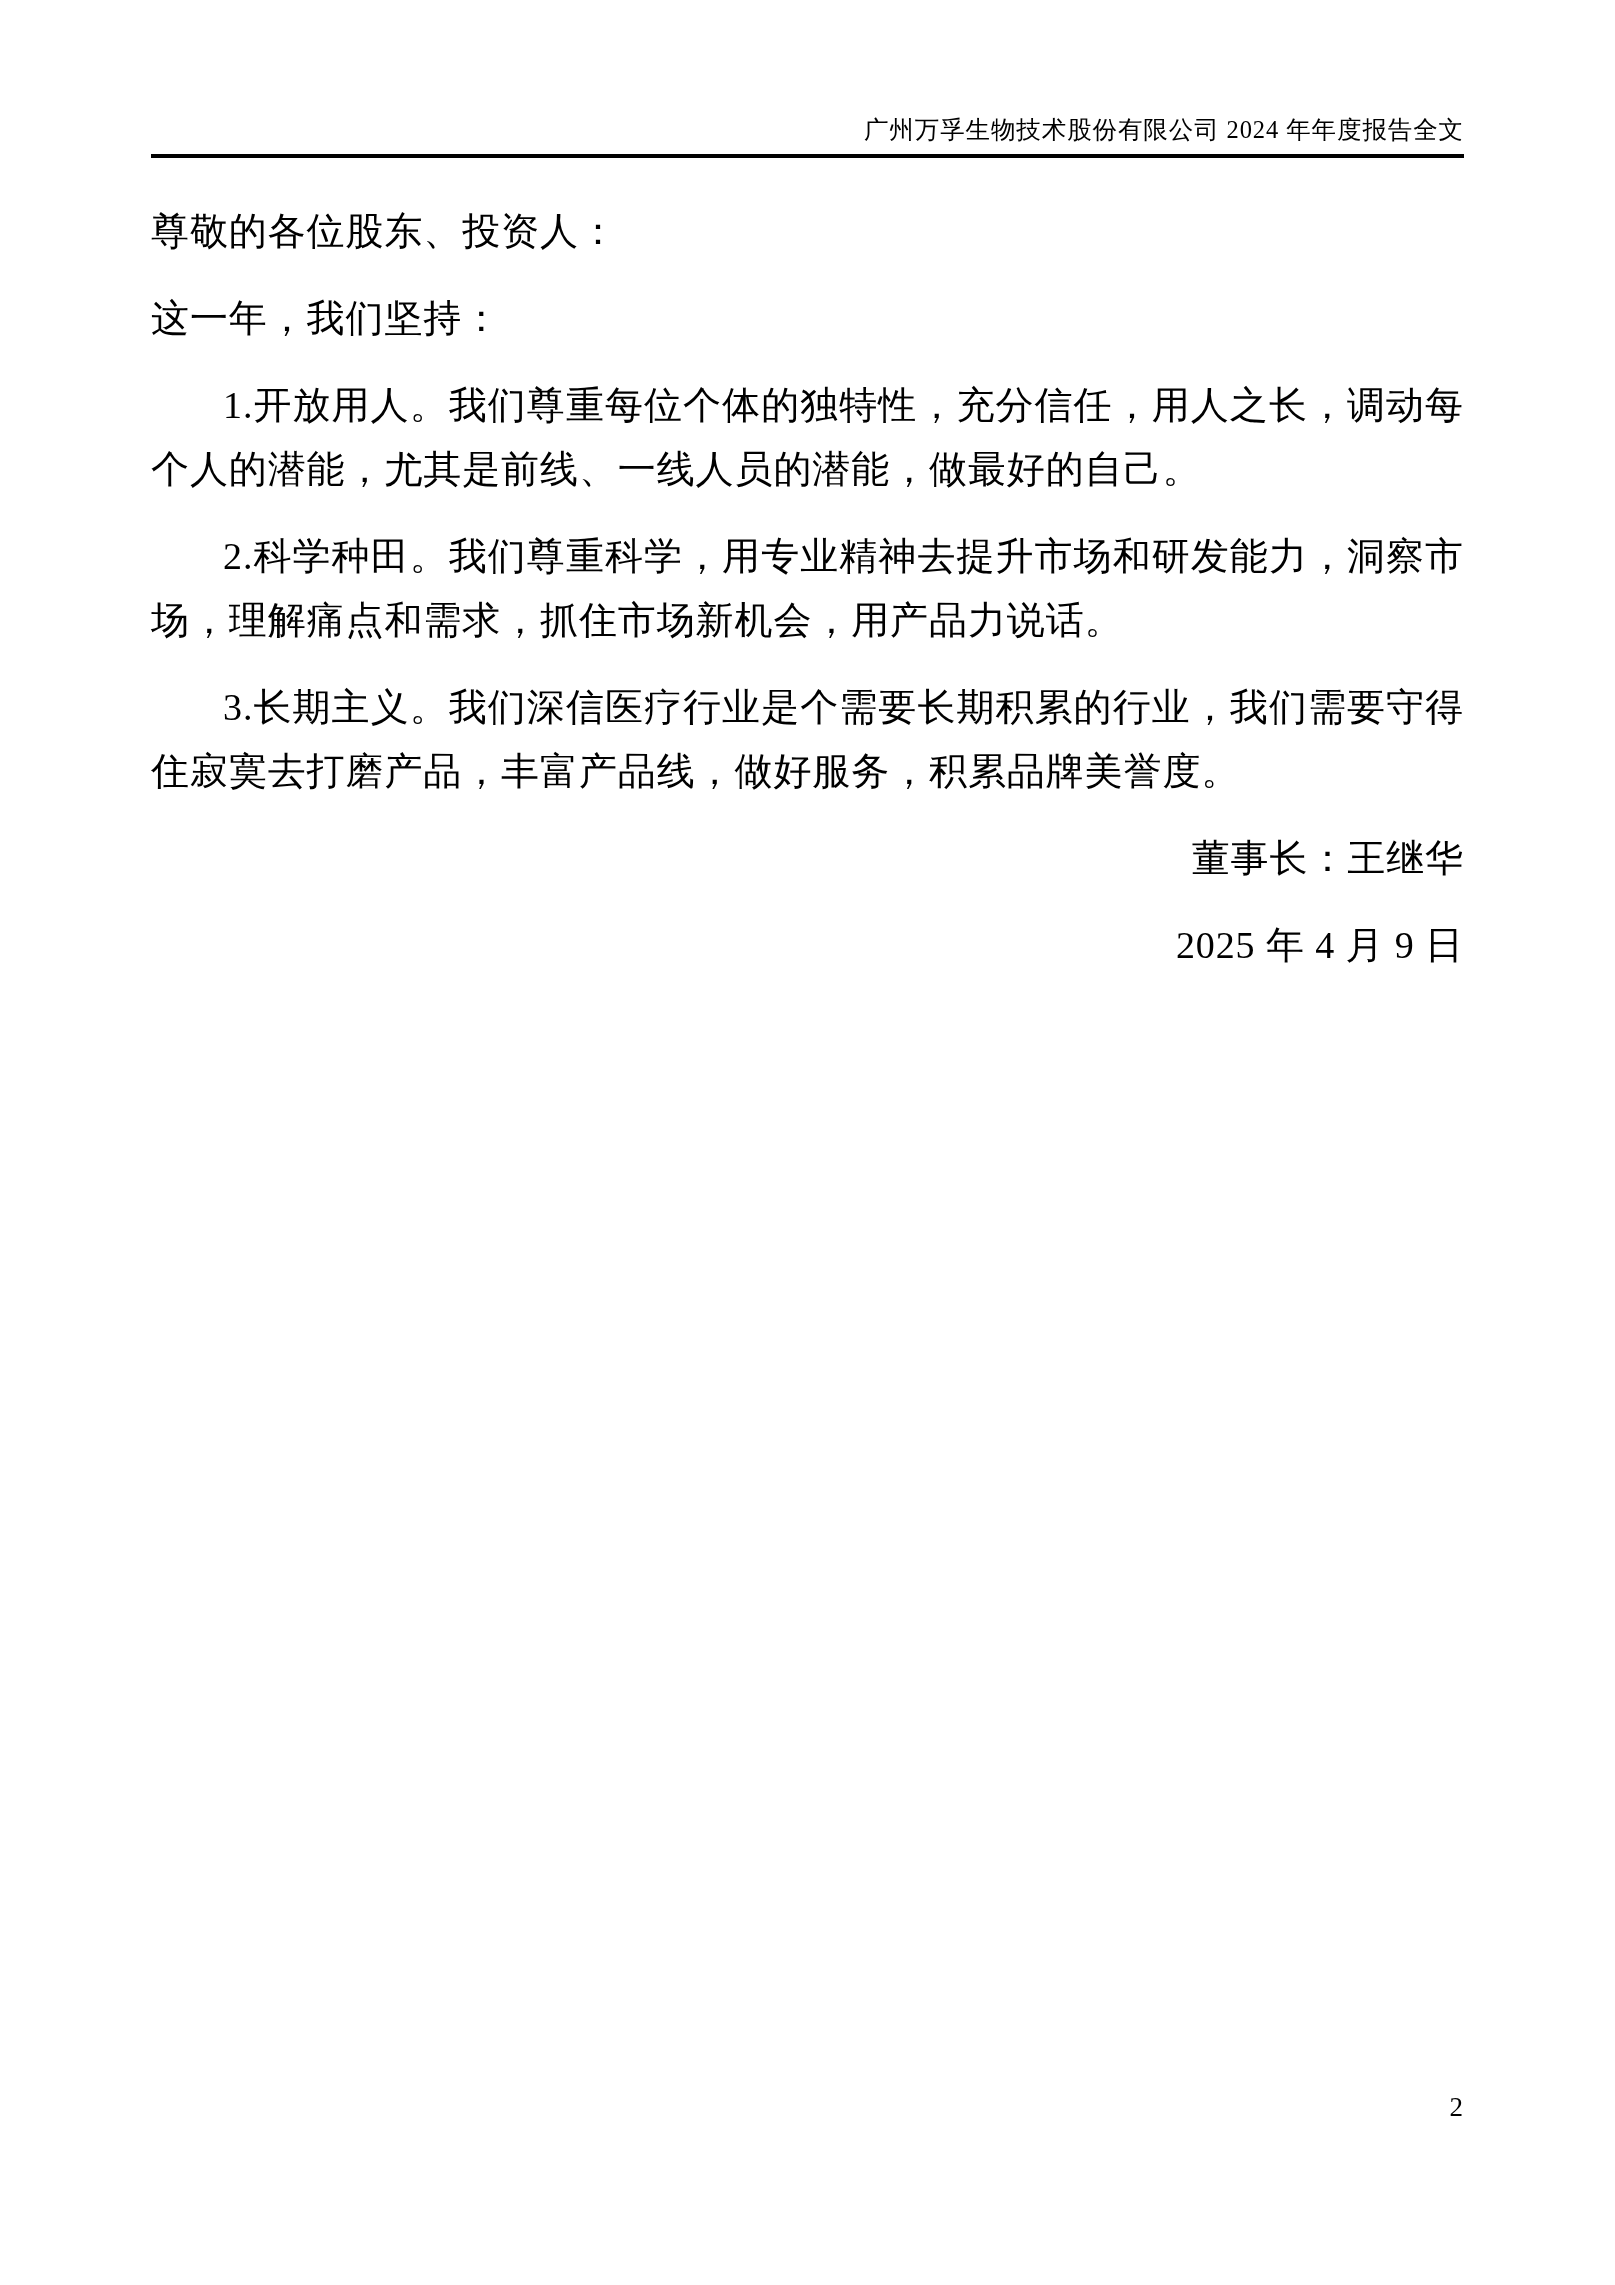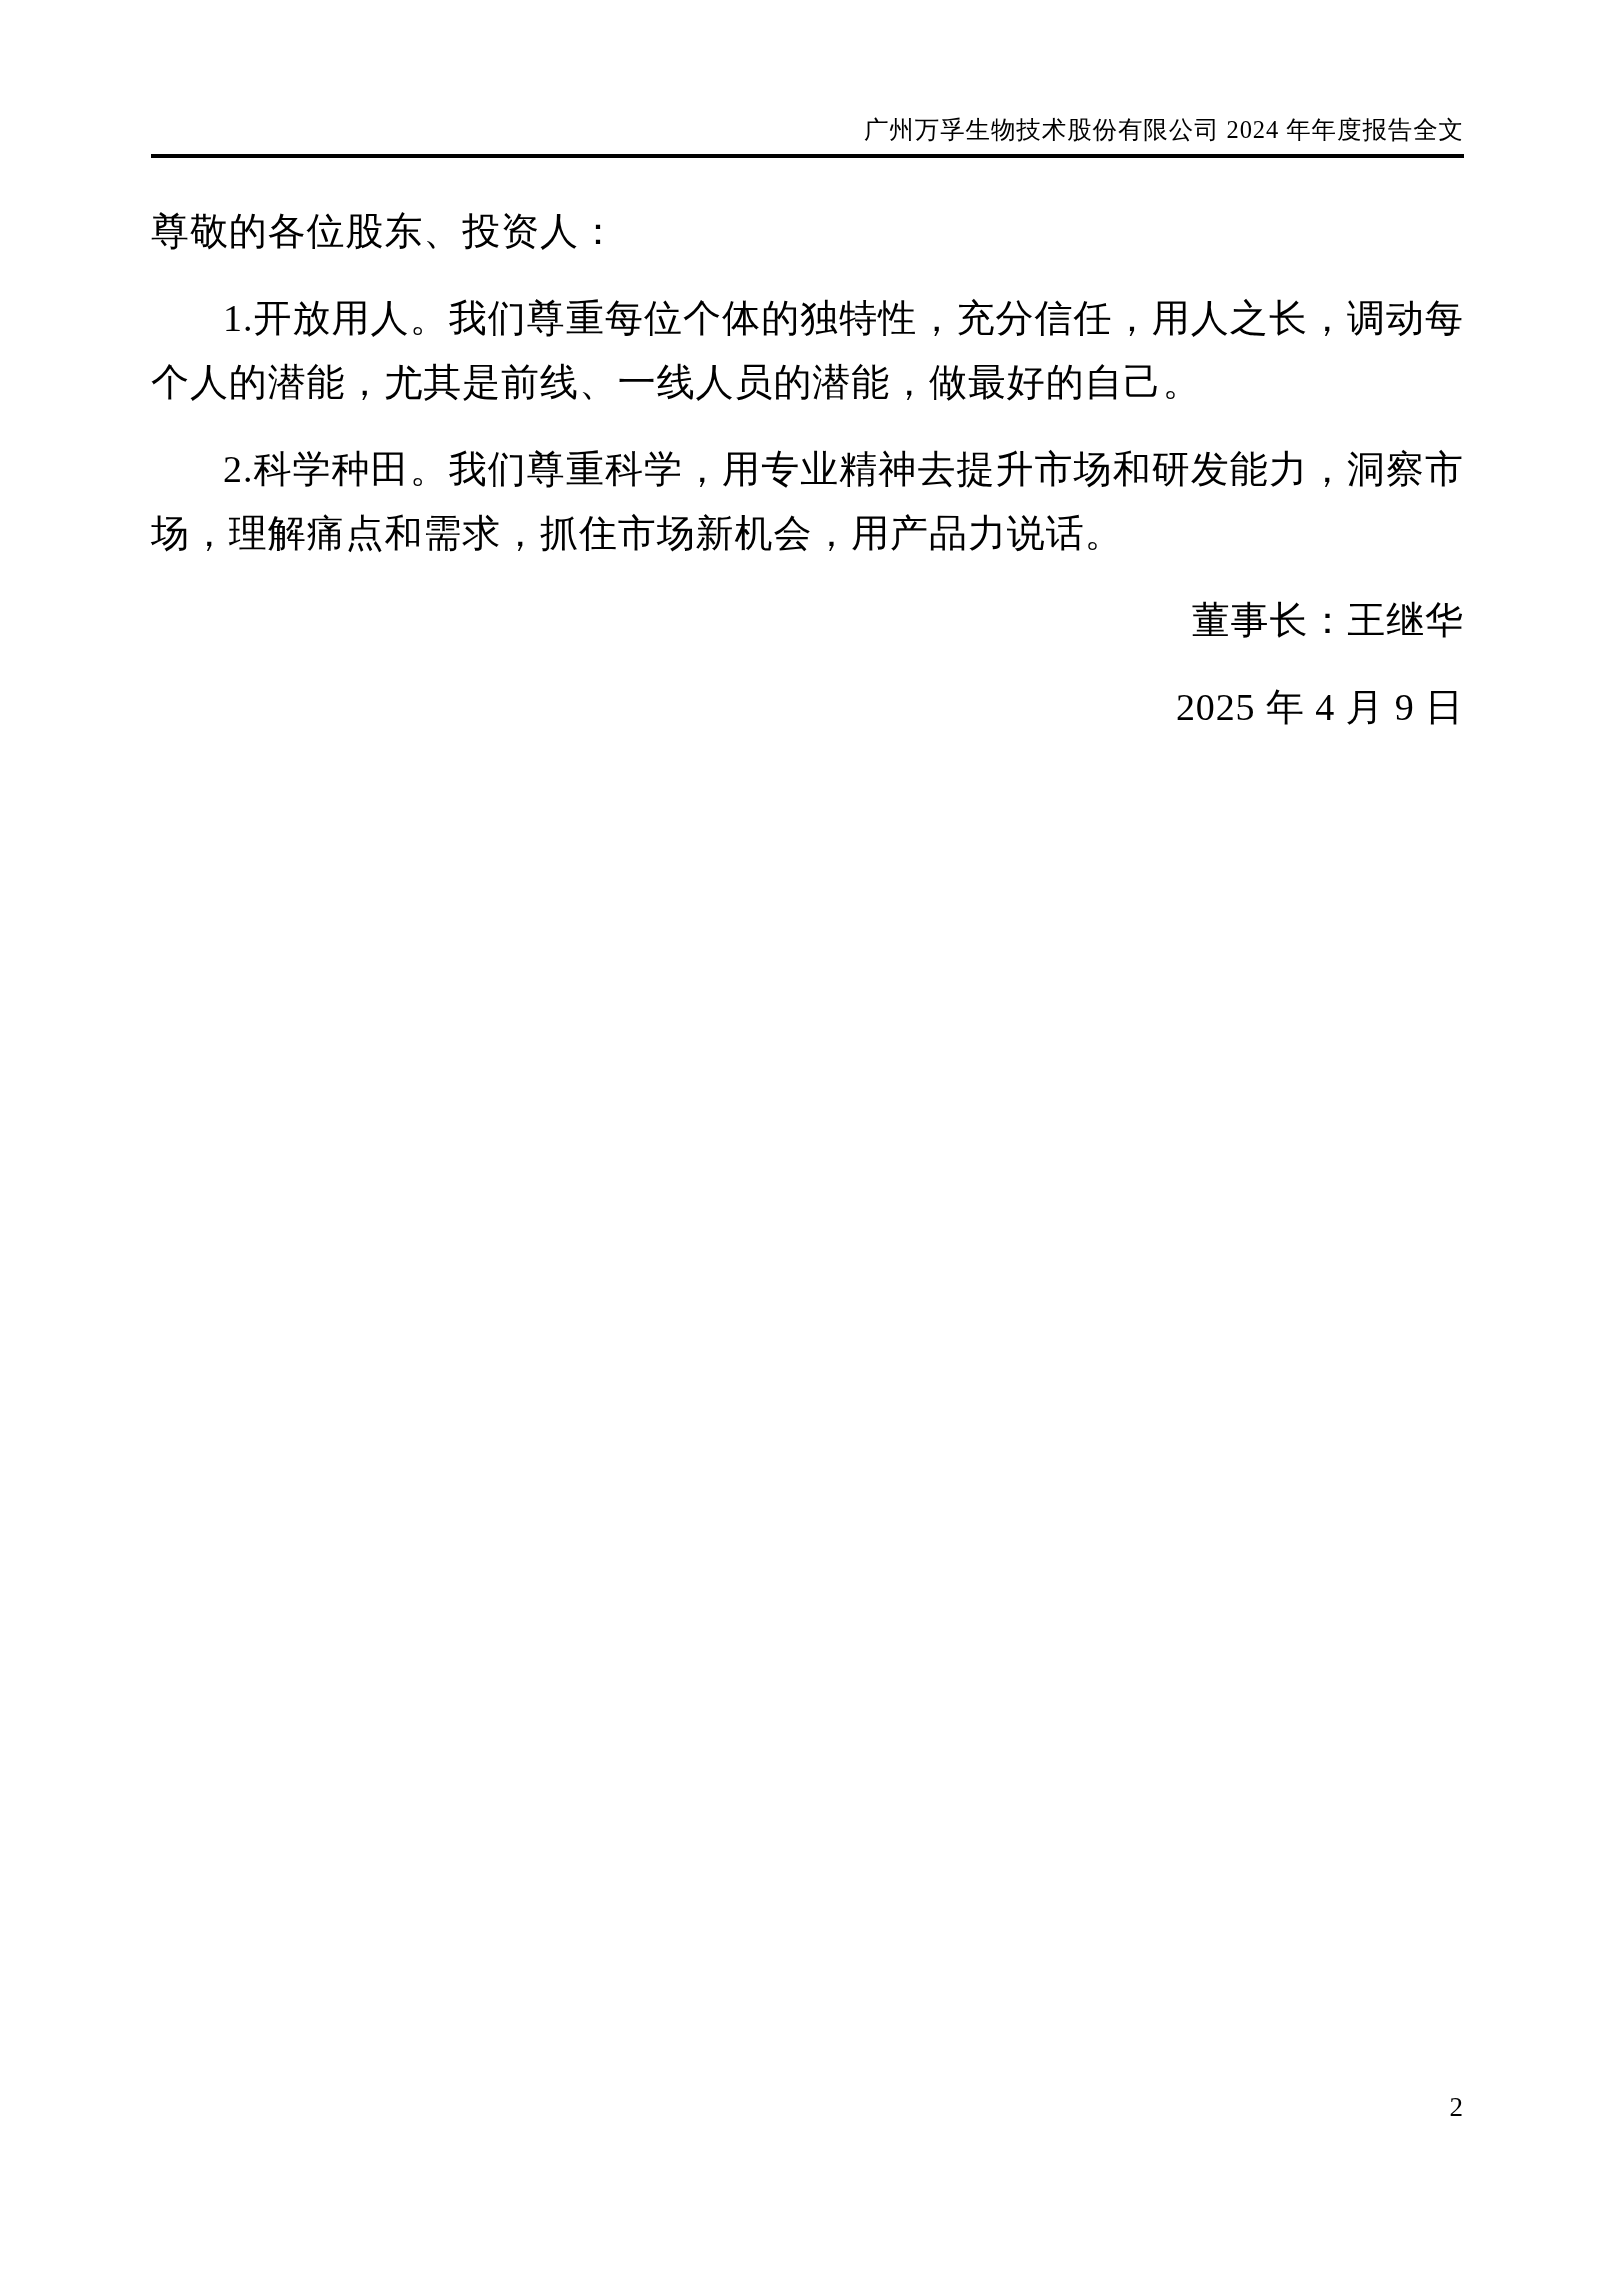--- a/index.html
+++ b/index.html
@@ -61,25 +61,27 @@
 
 <div class="page">
   <div class="header-line">广州万孚生物技术股份有限公司 2024 年年度报告全文</div>
 
   <div class="rule"></div>
 
 
   <p class="p-body salutation">尊敬的各位股东、投资人：</p>
 
 
+  <p class="p-body">这一年，我们坚持：</p>
 
   <p class="p-body indent">1.开放用人。我们尊重每位个体的独特性，充分信任，用人之长，调动每个人的潜能，尤其是前线、一线人员的潜能，做最好的自己。</p>
 
   <p class="p-body indent">2.科学种田。我们尊重科学，用专业精神去提升市场和研发能力，洞察市场，理解痛点和需求，抓住市场新机会，用产品力说话。</p>
 
+  <p class="p-body indent">3.长期主义。我们深信医疗行业是个需要长期积累的行业，我们需要守得住寂寞去打磨产品，丰富产品线，做好服务，积累品牌美誉度。</p>
 
 
   <p class="p-body sign">董事长：王继华</p>
 
   <p class="p-body sign">2025 年 4 月 9 日</p>
 
   <div class="page-number">2</div>
 </div>
 
 

